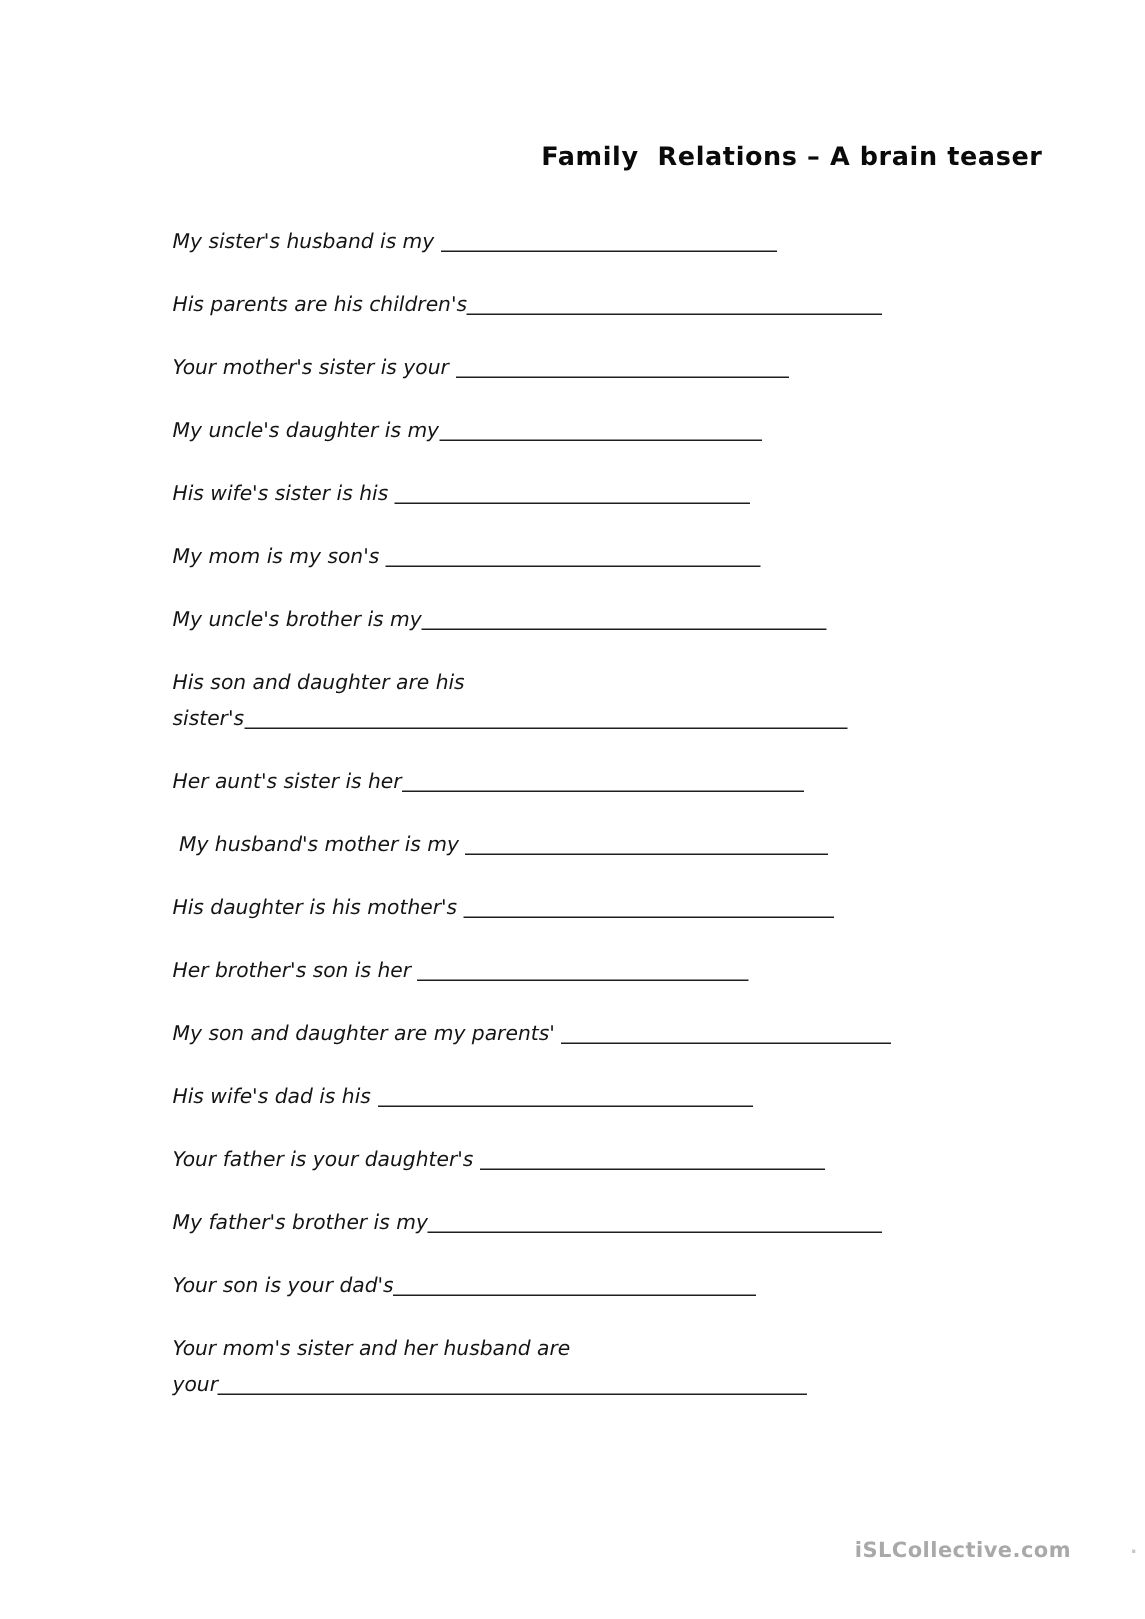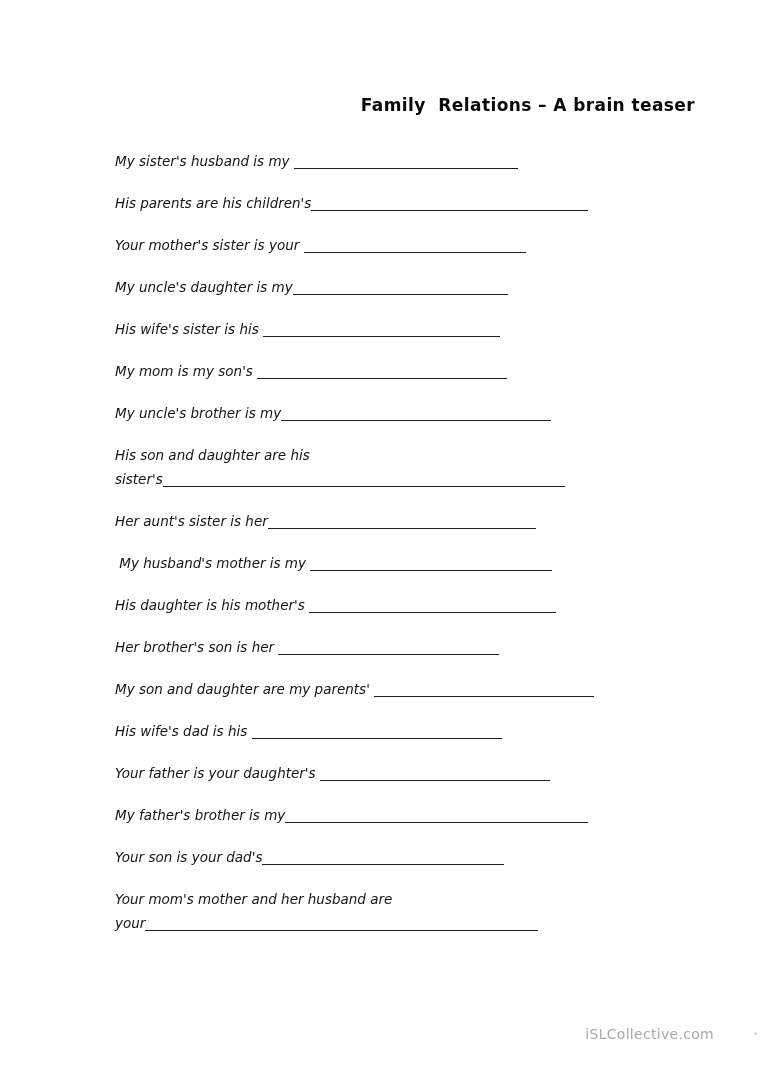--- a/index.html
+++ b/index.html
@@ -49,21 +49,21 @@
     display: inline-block;
     height: 12px;
     border-bottom: 1.4px solid #1e1e1e;
     vertical-align: -3px;
   }
   .watermark {
     position: absolute;
     right: 49px;
     bottom: 37px;
     font-size: 14px;
-    font-weight: normal;
+    font-weight: bold;
     letter-spacing: 0.3px;
     color: #a9a9a9;
   }
   .stray-dot {
     position: absolute;
     right: 5px;
     bottom: 41px;
     font-size: 12px;
     font-weight: bold;
     color: #c6c6c6;
@@ -88,20 +88,20 @@
       <li><span class="t">His son and daughter are his</span><br><span class="t">sister's</span><span class="blank" style="width: 402px;"></span></li>
       <li><span class="t">Her aunt's sister is her</span><span class="blank" style="width: 268px;"></span></li>
       <li><span class="t"> My husband's mother is my </span><span class="blank" style="width: 242px;"></span></li>
       <li><span class="t">His daughter is his mother's </span><span class="blank" style="width: 247px;"></span></li>
       <li><span class="t">Her brother's son is her </span><span class="blank" style="width: 221px;"></span></li>
       <li><span class="t">My son and daughter are my parents' </span><span class="blank" style="width: 220px;"></span></li>
       <li><span class="t">His wife's dad is his </span><span class="blank" style="width: 250px;"></span></li>
       <li><span class="t">Your father is your daughter's </span><span class="blank" style="width: 230px;"></span></li>
       <li><span class="t">My father's brother is my</span><span class="blank" style="width: 303px;"></span></li>
       <li><span class="t">Your son is your dad's</span><span class="blank" style="width: 242px;"></span></li>
-      <li><span class="t">Your mom's mother and her husband are</span><br><span class="t">your</span><span class="blank" style="width: 393px;"></span></li>
+      <li><span class="t">Your mom's sister and her husband are</span><br><span class="t">your</span><span class="blank" style="width: 393px;"></span></li>
     </ol>
 
   </div>
 
   <div class="watermark">iSLCollective.com</div>
   <div class="stray-dot">.</div>
 </div>
 
 </body></html>

